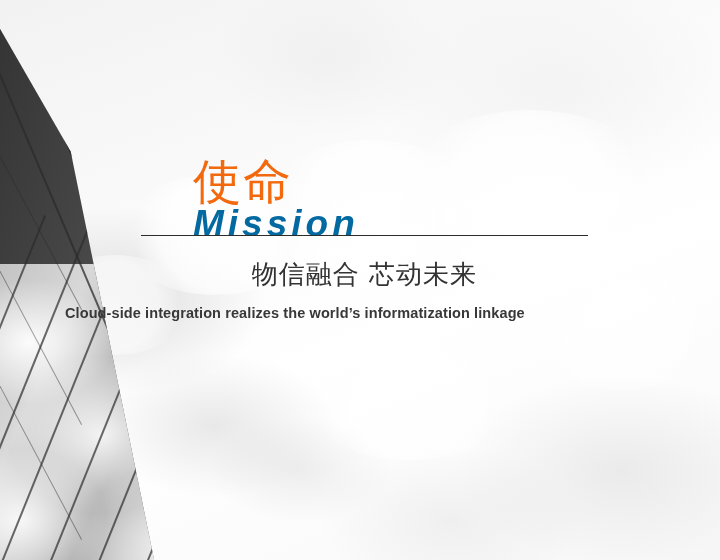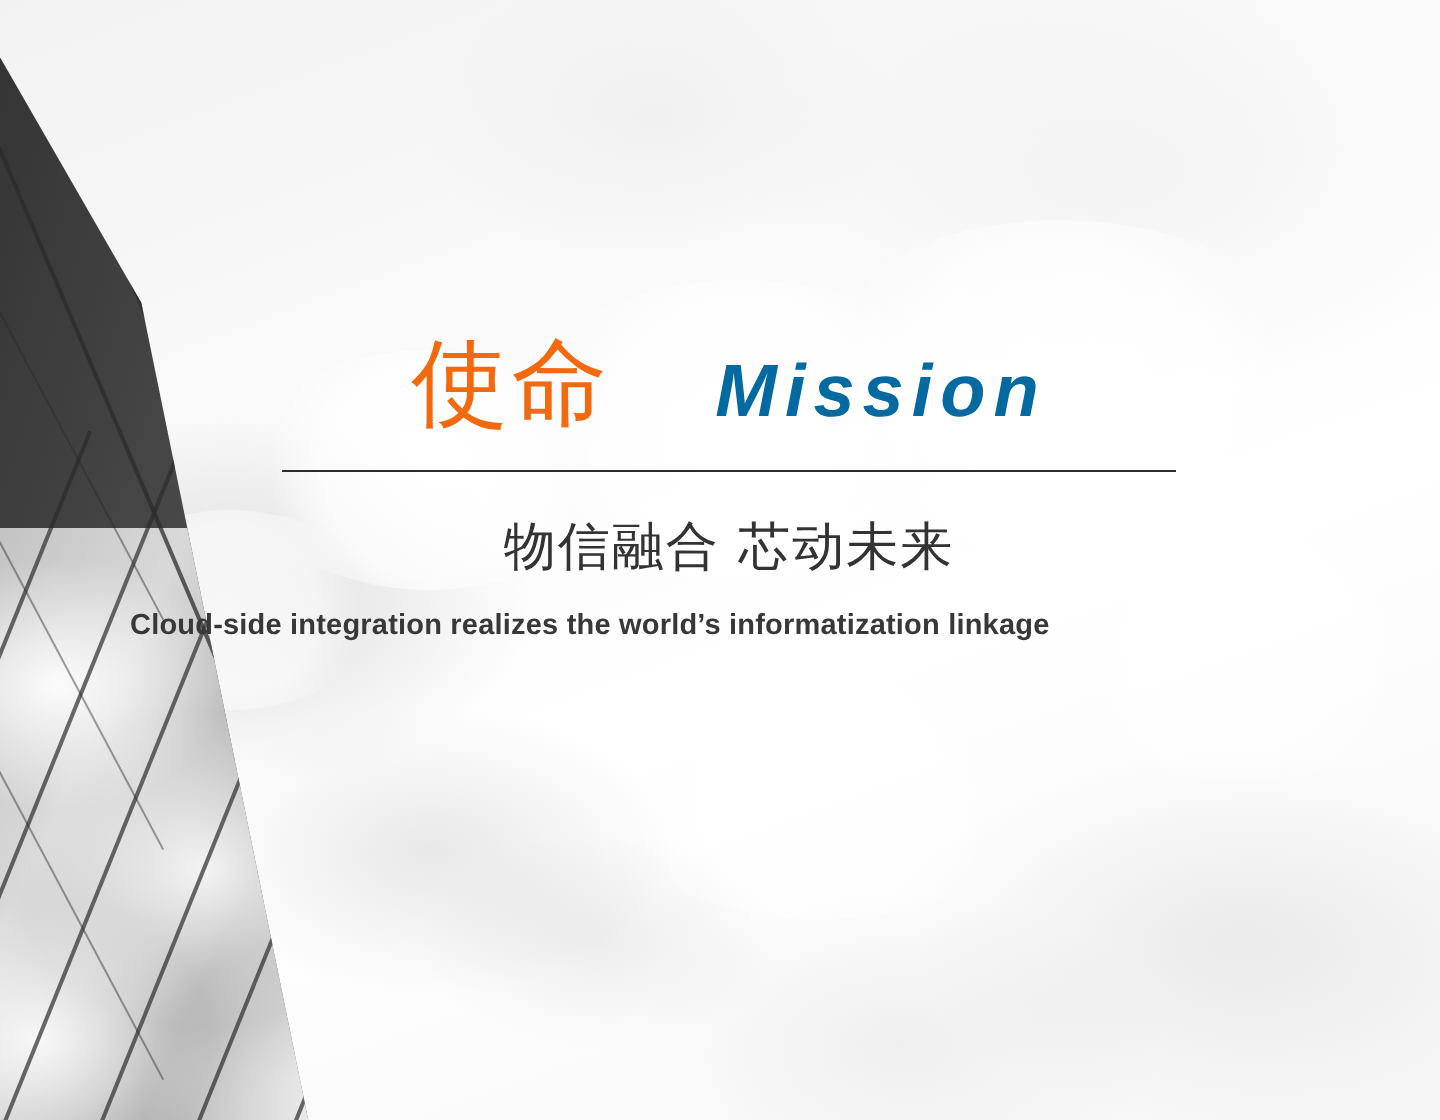--- a/index.html
+++ b/index.html
@@ -109,20 +109,21 @@
   .title-row {
     position: absolute;
     left: 141px;
     top: 168px;
     width: 447px;
     height: 62px;
     display: flex;
     align-items: baseline;
     justify-content: center;
     white-space: nowrap;
+    flex-direction: column;
   }
   .title-cn {
     font-size: 48px;
     line-height: 1;
     color: #f2690e;
     font-weight: 400;
     letter-spacing: 2px;
     font-family: "DejaVu Sans", "Liberation Sans", sans-serif;
   }
   .title-en {

